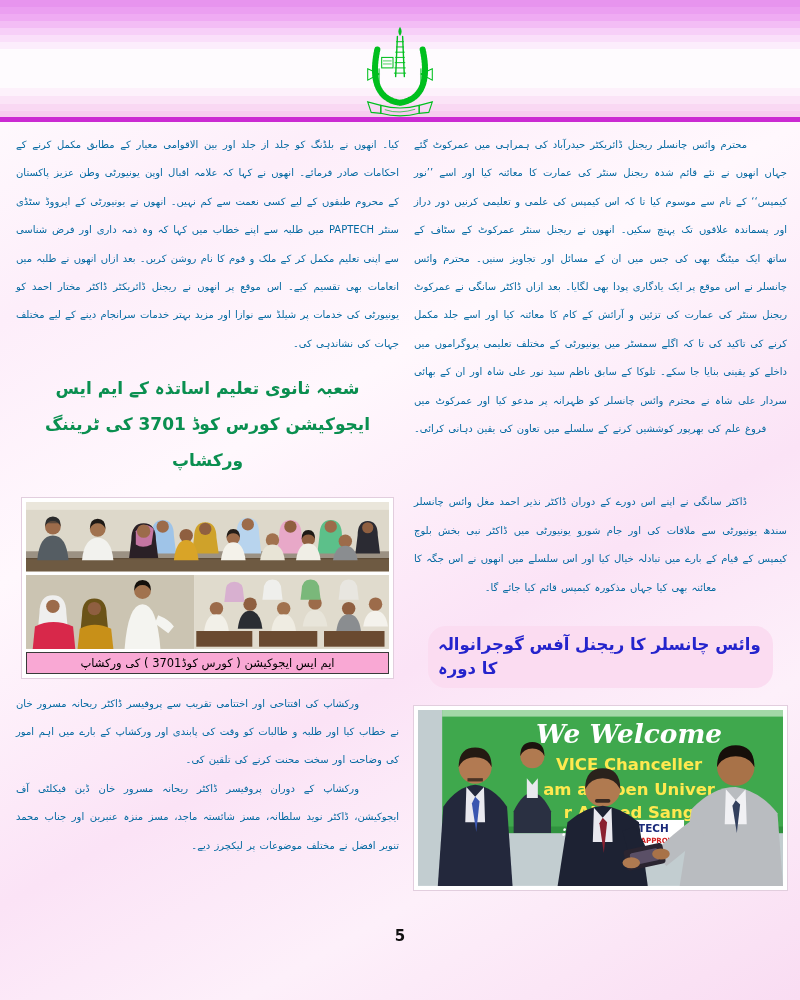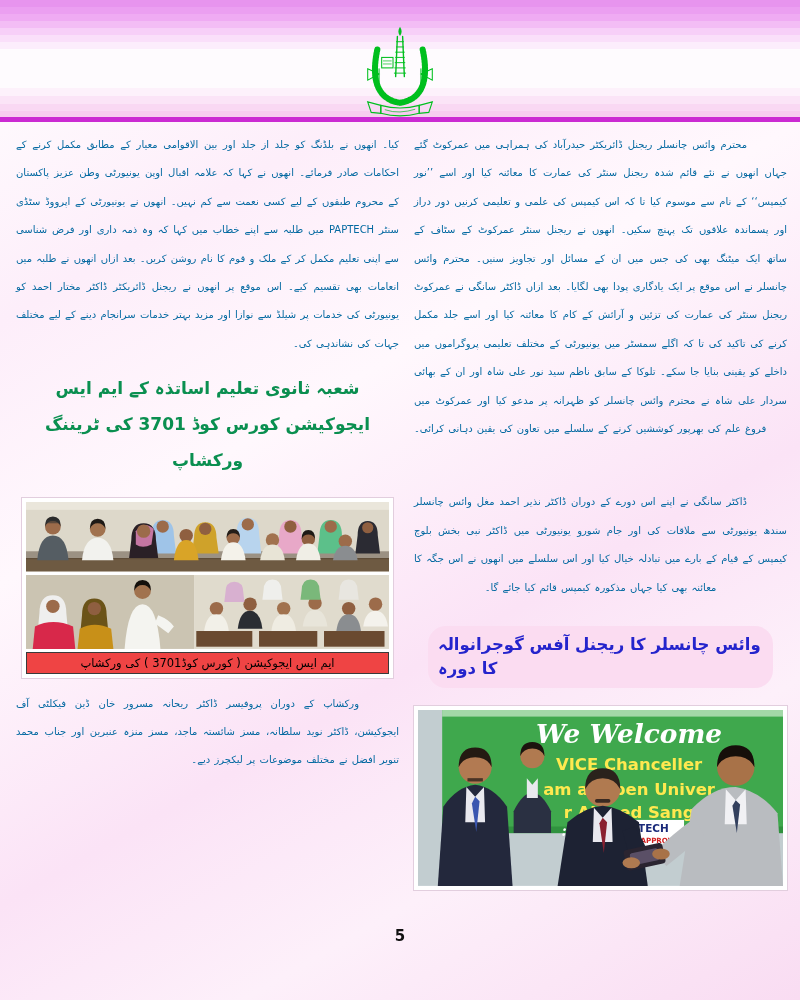--- a/index.html
+++ b/index.html
@@ -44,21 +44,21 @@
     text-align:left; margin:24px 14px 18px; padding:7px 10px;
     background:#fbdcf1; border-radius:18px;
   }
 
   
   .photo-frame { background:#ffffff; padding:4px; box-shadow:0 0 0 1px #e2cede; }
   .photo-frame svg { display:block; width:100%; }
   .photo-caption {
     direction:rtl; text-align:center; font-size:11.5px; line-height:18px;
     color:#000; border:1px solid #3a3a3a; margin-top:3px; padding:1px 20px;
-    background:#ef4444; white-space:nowrap; overflow:hidden;
+    background:#f9a8d4; white-space:nowrap; overflow:hidden;
   }
   .photo-left  { margin:10px 6px 12px; }
   .photo-right { margin:12px 0 0; }
 
   .page-number {
     position:absolute; left:0; top:927px; width:800px;
     text-align:center; font-size:15px; font-weight:bold; color:#111;
   }
 </style>
 </head>
@@ -240,17 +240,18 @@
           <path d="M301 46 q2 -14 11 -14 q9 0 11 14 z" fill="#f4f2ec"></path>
         <path d="M178 16 q0 -10 8 -10 q8 0 8 10 l1 8 h-18 z" fill="#d8b0d0"></path>
         <path d="M212 14 q0 -10 8 -10 q8 0 8 10 l1 8 h-18 z" fill="#efefec"></path>
         <path d="M246 14 q0 -10 8 -10 q8 0 8 10 l1 8 h-18 z" fill="#7ab87a"></path>
         <path d="M280 14 q0 -10 8 -10 q8 0 8 10 l1 8 h-18 z" fill="#e8e6e0"></path>
       </g>
     </svg>
     <div class="photo-caption">ایم ایس ایجوکیشن ( کورس کوڈ3701 ) کی ورکشاپ</div>
   </div>
 
+  <p class="indent">ورکشاپ کی افتتاحی اور اختتامی تقریب سے پروفیسر ڈاکٹر ریحانہ مسرور خان نے خطاب کیا اور طلبہ و طالبات کو وقت کی پابندی اور ورکشاپ کے بارے میں اہم امور کی وضاحت اور سخت محنت کرنے کی تلقین کی۔</p>
   <p class="indent">ورکشاپ کے دوران پروفیسر ڈاکٹر ریحانہ مسرور خان ڈین فیکلٹی آف ایجوکیشن، ڈاکٹر نوید سلطانہ، مسز شائستہ ماجد، مسز منزہ عنبرین اور جناب محمد تنویر افضل نے مختلف موضوعات پر لیکچرز دیے۔</p>
 
 </div>
 
 <div class="page-number">5</div>
 
 </body></html>

